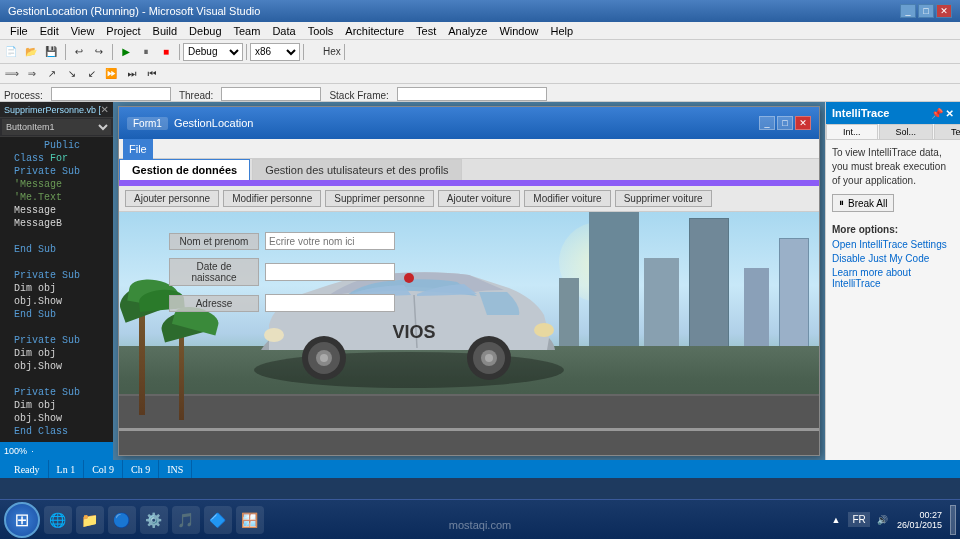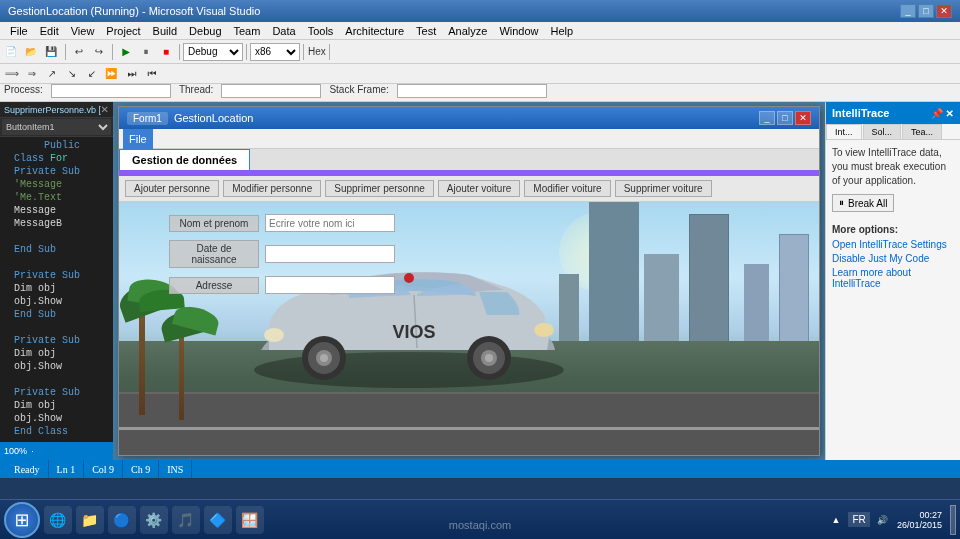--- a/index.html
+++ b/index.html
@@ -33,21 +33,21 @@
     .right-panel { width: 135px; background: #f5f5f5; border-left: 1px solid #ccc; display: flex; flex-direction: column; }
     .right-panel-header { background: #007acc; color: white; height: 22px; display: flex; align-items: center; padding: 0 6px; font-size: 11px; font-weight: bold; justify-content: space-between; }
     .right-panel-content { padding: 6px; font-size: 10px; color: #333; flex: 1; }
     .right-panel-content p { margin-bottom: 6px; line-height: 1.4; }
     .break-all-btn { background: #f0f0f0; border: 1px solid #aaa; padding: 2px 6px; font-size: 10px; cursor: pointer; display: inline-flex; align-items: center; gap: 4px; margin-bottom: 8px; }
     .more-options { font-weight: bold; font-size: 10px; color: #333; margin-bottom: 4px; margin-top: 4px; }
     .link-text { color: #0066cc; cursor: pointer; font-size: 10px; margin-bottom: 3px; display: block; }
 
     
     .app-window { position: absolute; top: 4px; left: 5px; right: 5px; bottom: 4px; background: #f0f0f0; border: 1px solid #888; box-shadow: 2px 2px 8px rgba(0,0,0,0.4); display: flex; flex-direction: column; }
-    .app-title-bar { background: linear-gradient(to bottom, #3a7fd4, #1a5fb4); color: white; height: 22px; display: flex; align-items: center; padding: 0 8px; justify-content: space-between; }
+    .app-title-bar { background: linear-gradient(to bottom, #3a7fd4, #1a5fb4); color: white; height: 32px; display: flex; align-items: center; padding: 0 8px; justify-content: space-between; }
     .app-title-buttons { display: flex; gap: 2px; }
     .app-btn { width: 16px; height: 14px; background: rgba(255,255,255,0.2); border: 1px solid rgba(255,255,255,0.3); color: white; font-size: 9px; display: flex; align-items: center; justify-content: center; cursor: pointer; }
     .app-btn.close { background: #cc3333; }
 
     
     .app-content { flex: 1; display: flex; flex-direction: column; background: #f0f0f0; overflow: hidden; }
     .app-menu-bar { height: 20px; display: flex; align-items: center; padding: 0 4px; background: #f0f0f0; border-bottom: 1px solid #ccc; }
     .app-menu-btn { padding: 0 6px; font-size: 11px; background: #3a7fd4; color: white; height: 20px; display: flex; align-items: center; cursor: pointer; border: none; }
 
     
@@ -61,48 +61,48 @@
 
     
     .section-labels { display: flex; background: #f0f0f0; border-bottom: 1px solid #ccc; }
     .section-label { flex: 1; text-align: center; font-size: 10px; padding: 2px 0; color: #555; border-right: 1px solid #ccc; }
     .section-label:last-child { border-right: none; }
 
     
     .form-area { flex: 1; position: relative; overflow: hidden; background: #2a5a8a; }
 
     
-    .form-fields { position: absolute; left: 50px; top: 12px; display: flex; flex-direction: column; gap: 8px; z-index: 10; }
+    .form-fields { position: absolute; left: 50px; top: 20px; display: flex; flex-direction: column; gap: 8px; z-index: 10; }
     .form-row { display: flex; align-items: center; gap: 6px; }
     .form-label { background: rgba(200,200,200,0.85); border: 1px solid #aaa; padding: 2px 6px; font-size: 10px; width: 90px; text-align: center; color: #333; }
     .form-input { background: white; border: 1px solid #aaa; height: 18px; width: 130px; font-size: 10px; padding: 0 3px; }
     .valider-btn { background: #d0d0d0; border: 1px solid #aaa; padding: 3px 20px; font-size: 10px; cursor: pointer; margin-left: 90px; margin-top: 4px; }
 
     
     .taskbar { position: absolute; bottom: 0; left: 0; right: 0; height: 40px; background: linear-gradient(to bottom, #1a3a6a, #0a2a5a); display: flex; align-items: center; padding: 0 4px; gap: 4px; border-top: 1px solid #3a5a9a; }
     .taskbar-start { width: 36px; height: 36px; background: radial-gradient(circle at center, #3a7fd4, #1a4fa4); border-radius: 50%; border: 2px solid #5a9fd4; display: flex; align-items: center; justify-content: center; cursor: pointer; }
     .taskbar-icon { width: 28px; height: 28px; background: rgba(255,255,255,0.1); border-radius: 4px; display: flex; align-items: center; justify-content: center; cursor: pointer; font-size: 14px; }
     .taskbar-right { margin-left: auto; display: flex; align-items: center; gap: 8px; color: white; font-size: 9px; }
     .taskbar-clock { text-align: right; }
     .taskbar-lang { background: rgba(255,255,255,0.15); padding: 2px 4px; font-size: 10px; }
 
     
     .toolbar2 { background: #f0f0f0; height: 20px; display: flex; align-items: center; padding: 0 2px; border-bottom: 1px solid #ccc; }
 
     
-    .process-bar { background: #f0f0f0; height: 18px; display: flex; align-items: flex-start; padding: 0 4px; border-bottom: 1px solid #ccc; font-size: 10px; color: #333; gap: 8px; }
+    .process-bar { background: #f0f0f0; height: 18px; display: flex; align-items: flex-end; padding: 0 4px; border-bottom: 1px solid #ccc; font-size: 10px; color: #333; gap: 8px; }
 
     
     .left-panel { width: 113px; background: #1e1e1e; display: flex; flex-direction: column; }
     
     .code-scroll { flex: 1; overflow: hidden; }
     .hex-label { font-size: 10px; color: #333; }
 
     .right-tabs { display: flex; border-bottom: 1px solid #ccc; }
-    .rtab { padding: 2px 8px; font-size: 9px; cursor: pointer; background: #ddd; border: 1px solid #ccc; border-bottom: none; margin-right: 1px; }
+    .rtab { padding: 2px 16px; font-size: 9px; cursor: pointer; background: #ddd; border: 1px solid #ccc; border-bottom: none; margin-right: 1px; }
     .rtab.active { background: #f5f5f5; }
   </style>
 </head>
 <body>
 
 <div class="title-bar">
   <span>GestionLocation (Running) - Microsoft Visual Studio</span>
   <div class="title-bar-buttons">
     <div class="title-btn">_</div>
     <div class="title-btn">□</div>
@@ -140,21 +140,21 @@
   <div class="toolbar-btn" style="color:red;">■</div>
   <div class="toolbar-sep"></div>
   <select class="debug-combo">
     <option>Debug</option>
   </select>
   <div class="toolbar-sep"></div>
   <select class="platform-combo">
     <option>x86</option>
   </select>
   <div class="toolbar-sep"></div>
-  <span class="hex-label" style="margin-left:1px;">Hex</span>
+  <span class="hex-label" style="margin-left:16px;">Hex</span>
   <div class="toolbar-sep"></div>
 </div>
 
 <div class="toolbar2">
   <div class="toolbar-btn">⟹</div>
   <div class="toolbar-btn">⇒</div>
   <div class="toolbar-btn">↗</div>
   <div class="toolbar-btn">↘</div>
   <div class="toolbar-btn">↙</div>
   <div class="toolbar-btn">⏩</div>
@@ -235,20 +235,21 @@
       </div>
 
       <div class="app-content">
 
         <div class="app-menu-bar">
           <button class="app-menu-btn">File</button>
         </div>
 
         <div class="tab-bar">
           <div class="tab active">Gestion de données</div>
+          <div class="tab">Gestion des utulisateurs et des profils</div>
         </div>
 
         <div class="action-bar">
           <button class="action-btn">Ajouter personne</button>
           <button class="action-btn">Modifier personne</button>
           <button class="action-btn">Supprimer personne</button>
           <button class="action-btn">Ajouter voiture</button>
           <button class="action-btn">Modifier voiture</button>
           <button class="action-btn">Supprimer voiture</button>
         </div>

